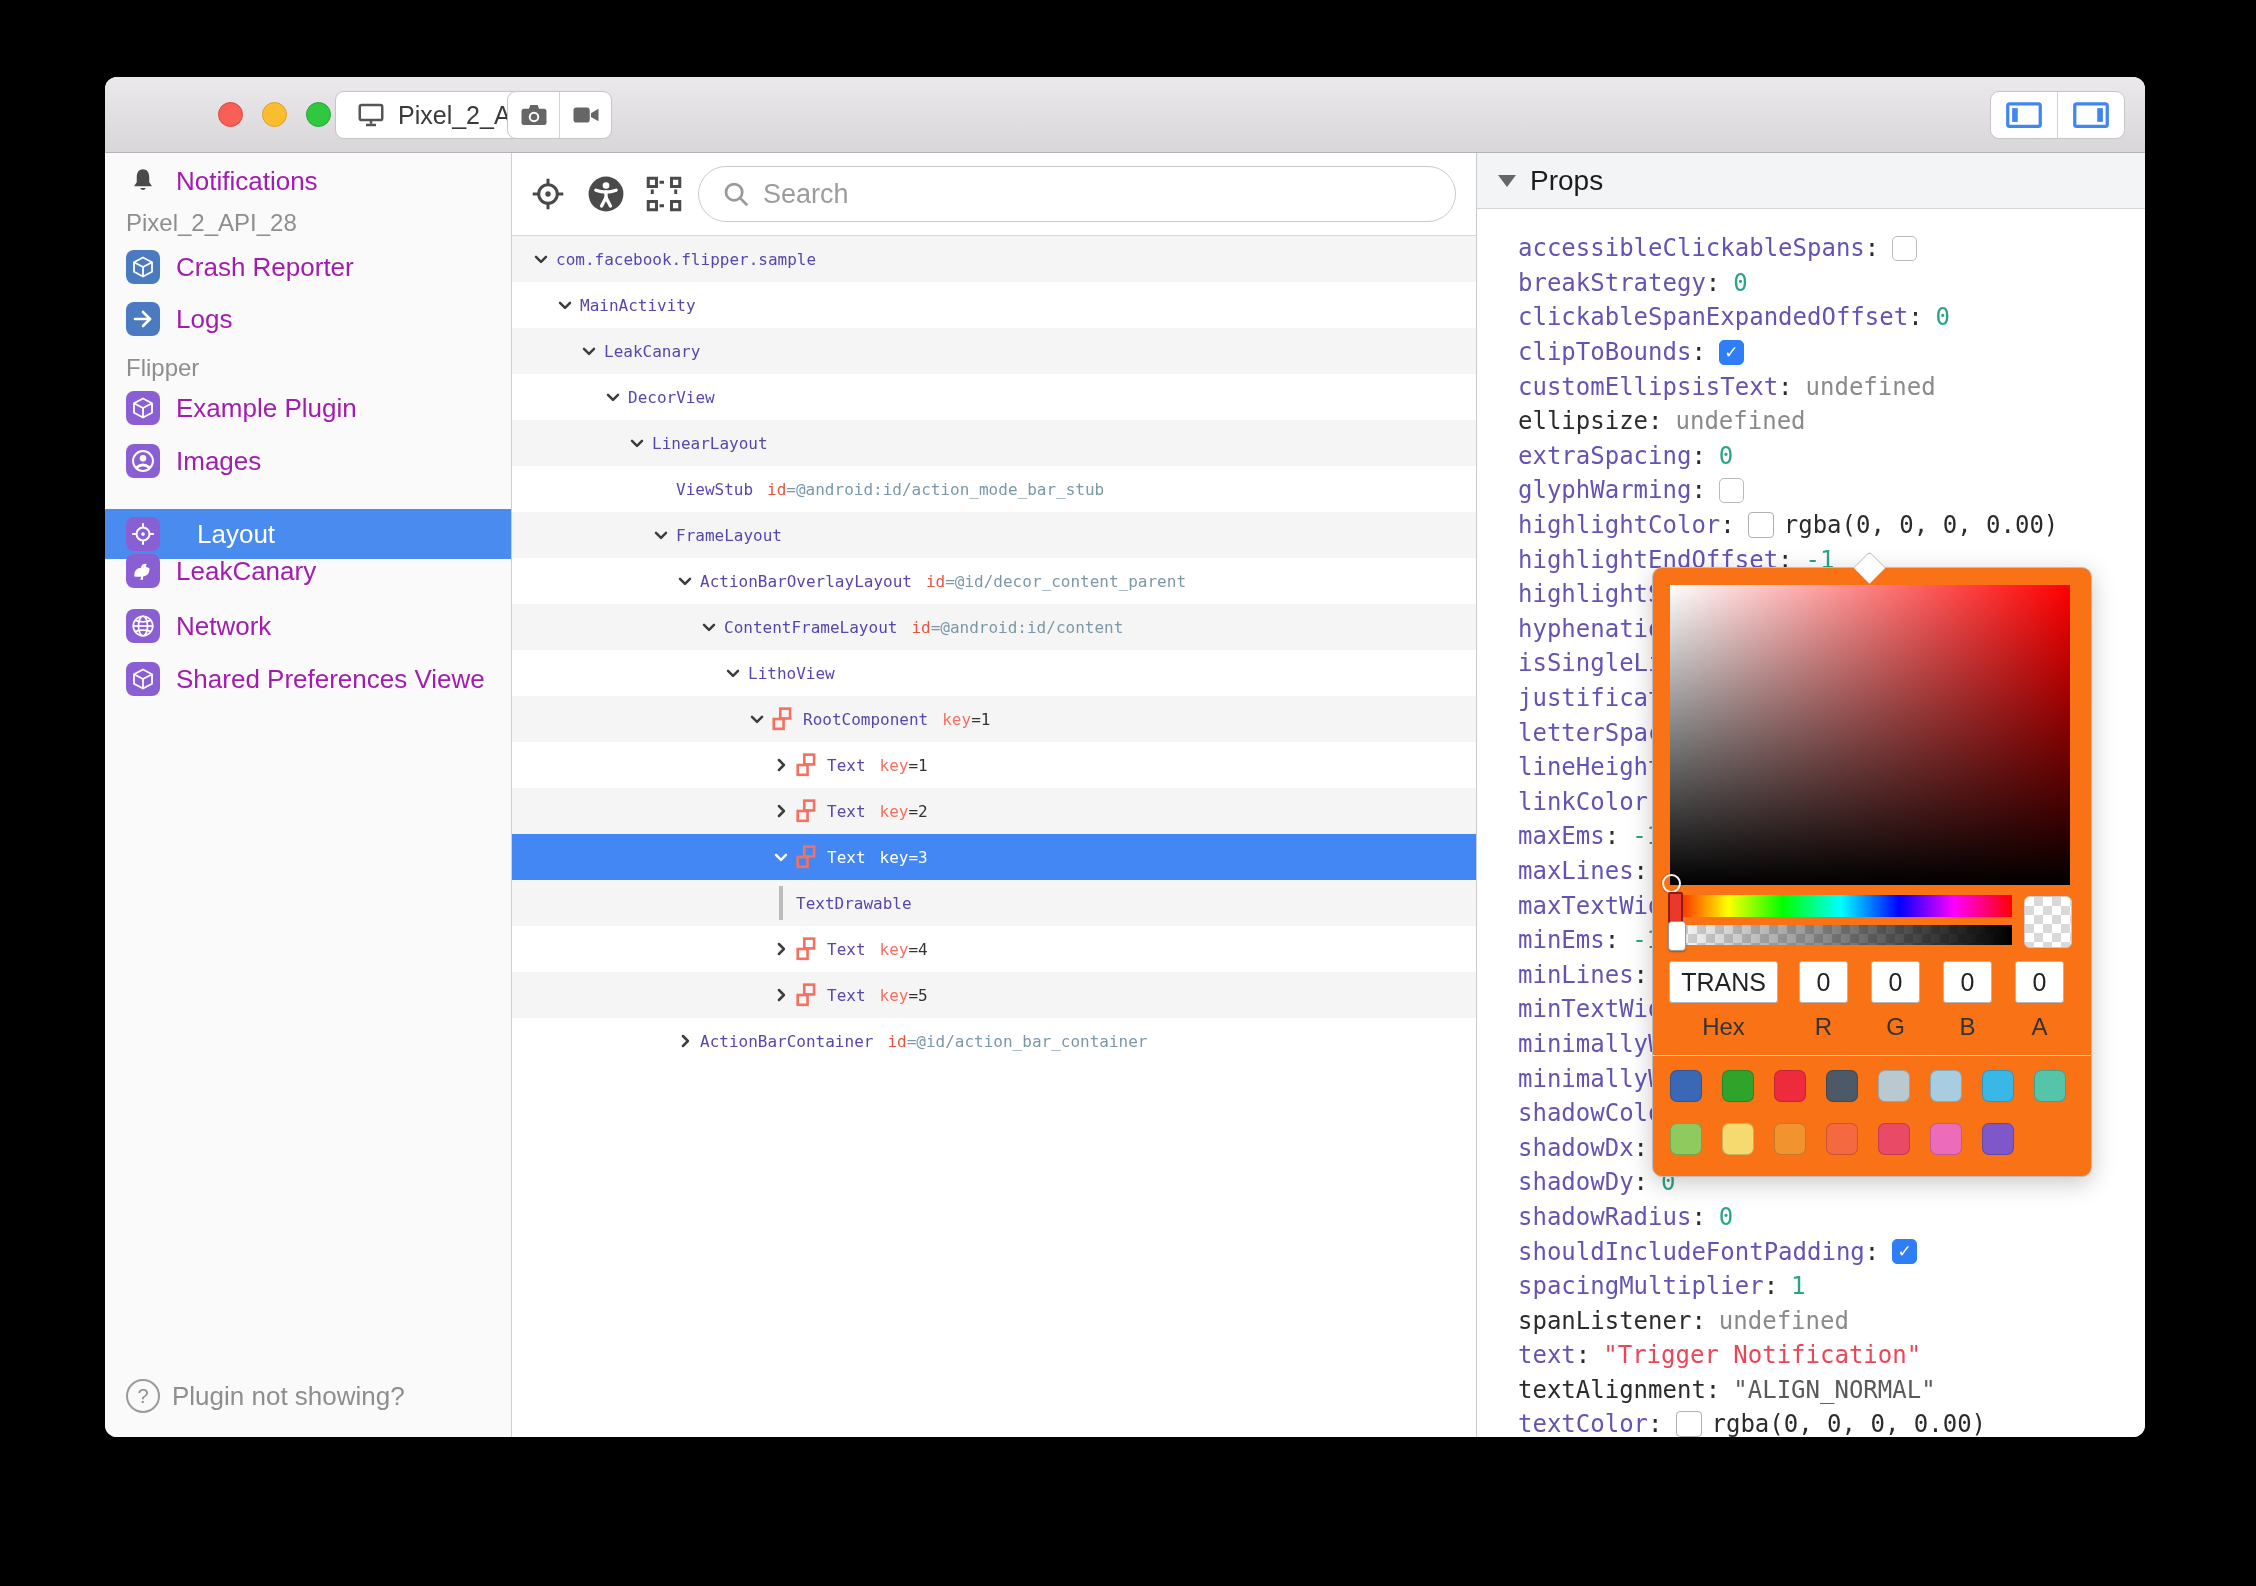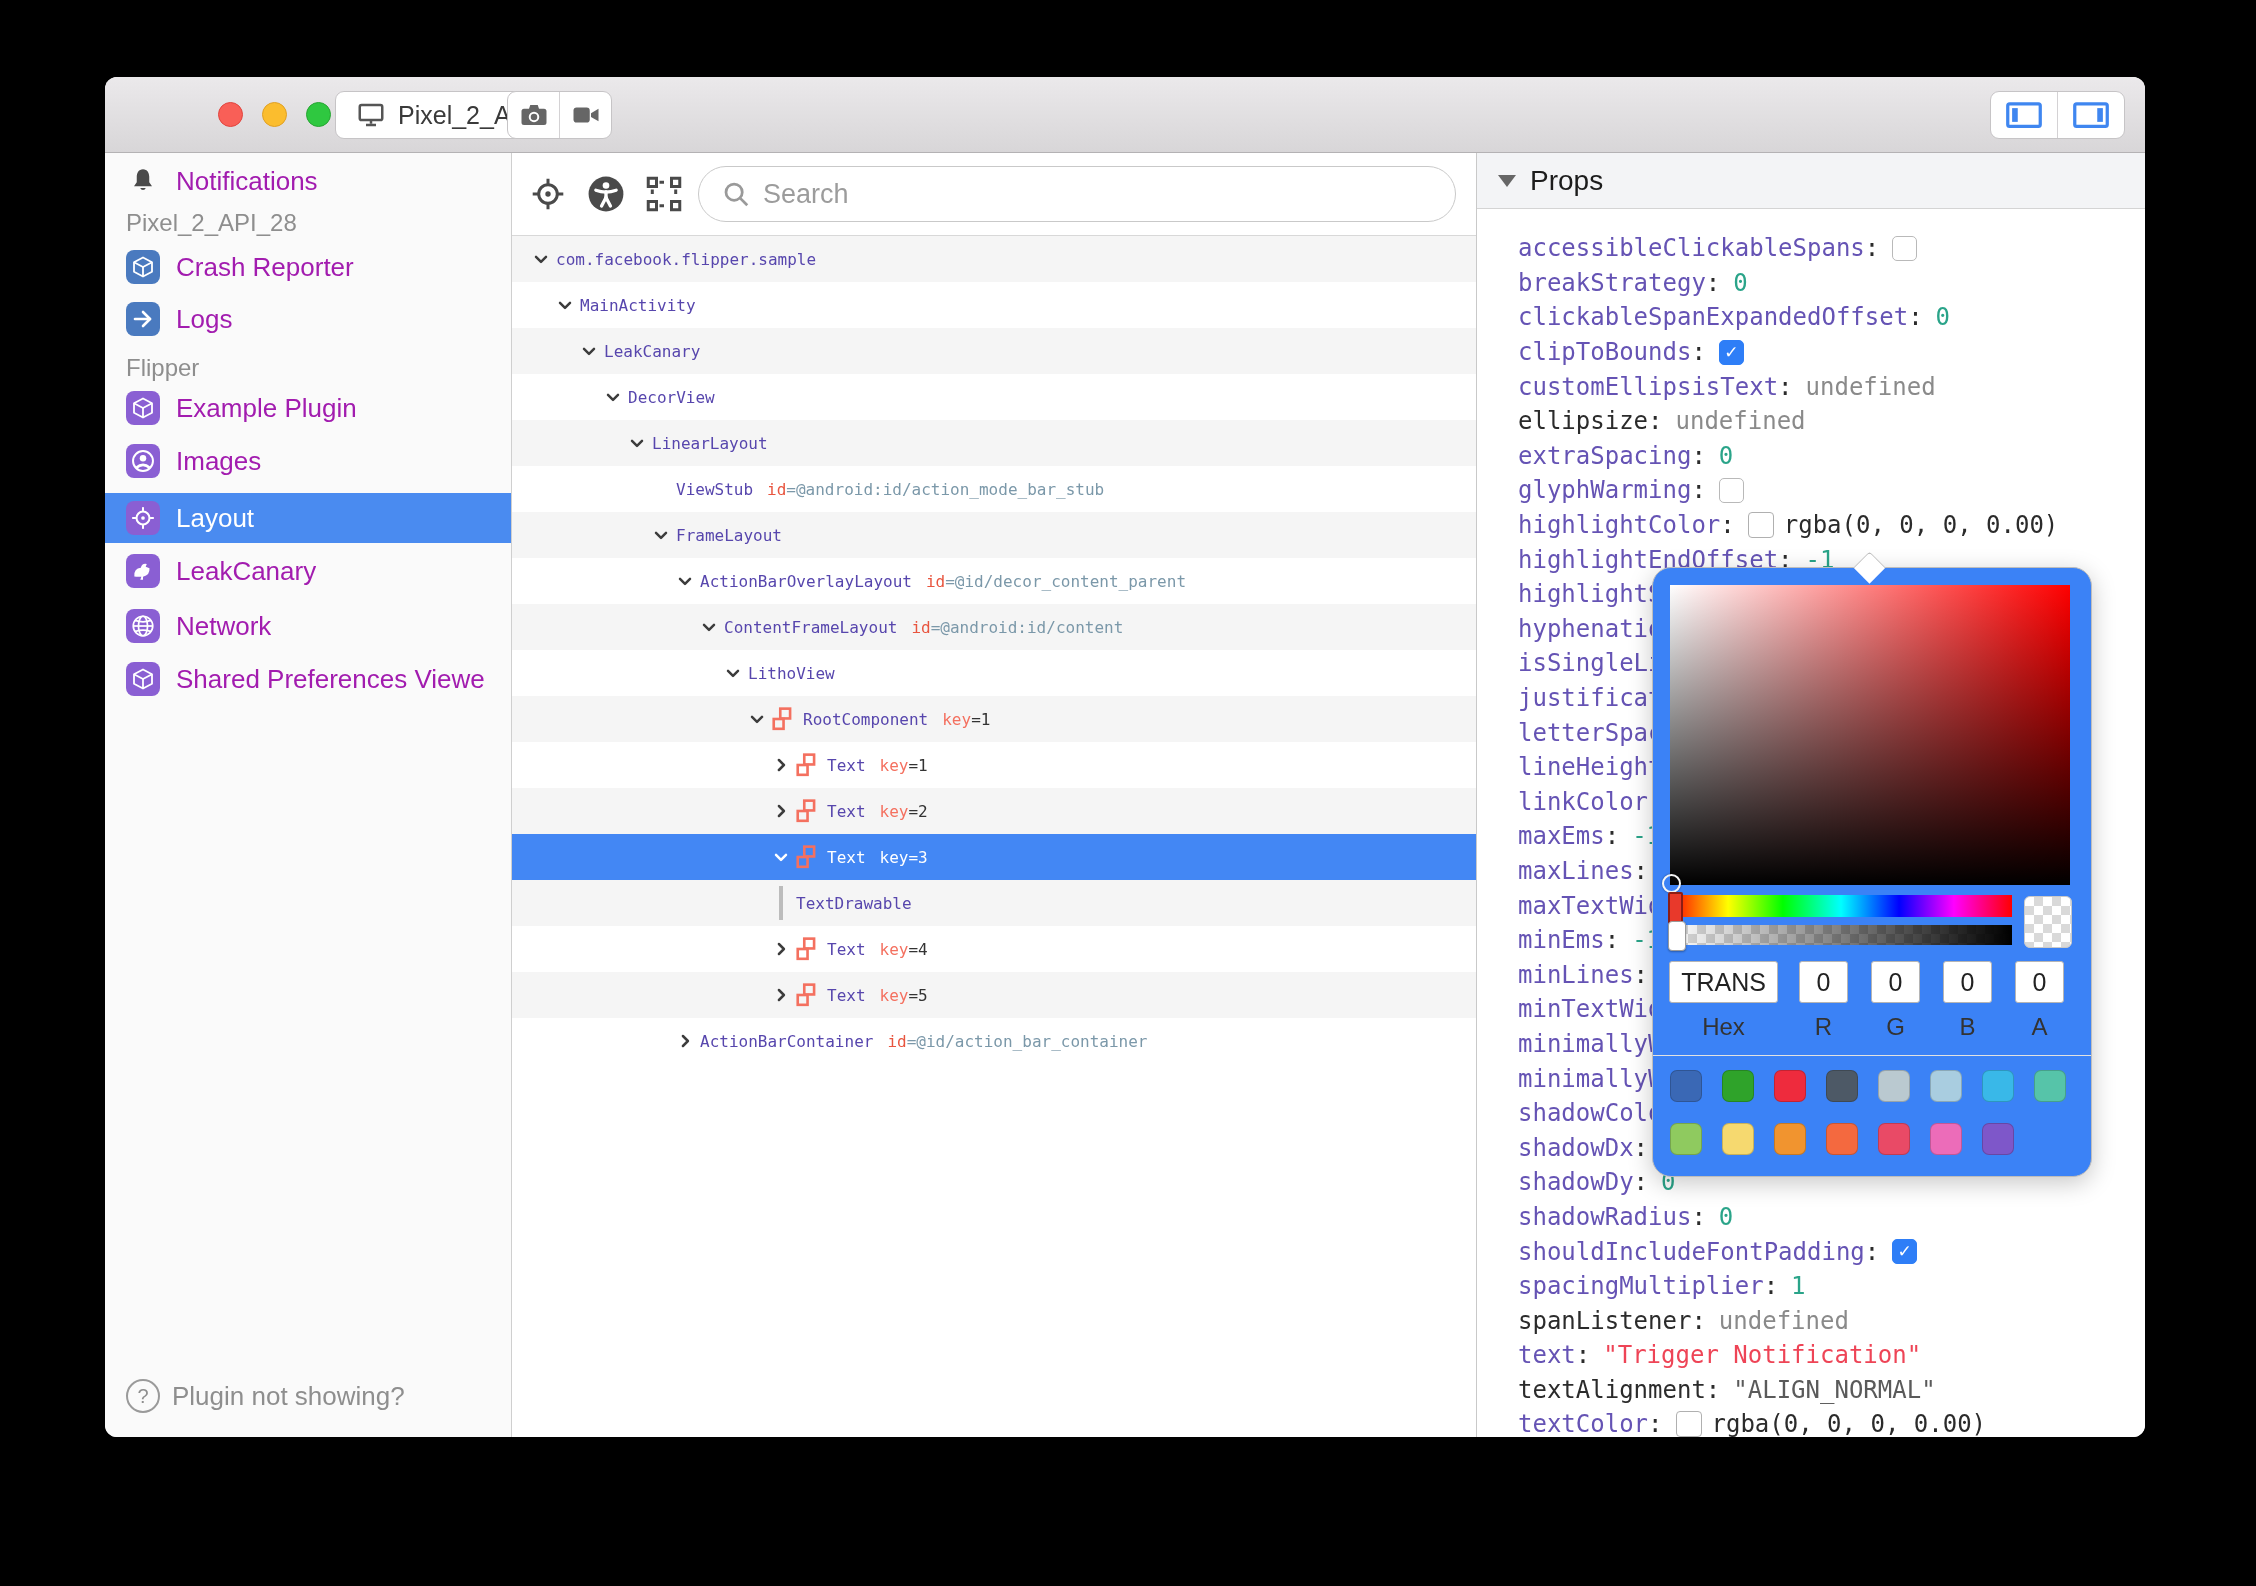--- a/index.html
+++ b/index.html
@@ -75,22 +75,22 @@
   .pval.num{color:var(--teal);}
   .pval.undef{color:#8a8a8a;}
   .pval.str{color:var(--strred);}
   .pval.quoted{color:#5a5a5a;}
   .pval.rgba{color:#2b2b2b;margin-left:10px;text-align:right;}
   .pcheck{width:23px;height:23px;border-radius:5px;margin-left:13px;flex:none;
     border:1.5px solid #b9b9b9;background:#fff;display:flex;align-items:center;justify-content:center;}
   .pcheck.on{background:#2e7ef7;border-color:#2e7ef7;color:#fff;font-size:17px;font-family:"Liberation Sans",sans-serif;}
   .pswatch{width:24px;height:24px;border:1.5px solid #b0b0b0;border-radius:4px;background:#fff;margin-left:13px;flex:none;}
   
-  .picker{position:absolute;left:1652px;top:567px;width:438px;height:608px;background:#3b82f6;
-    border:1.5px solid #bdbdbd;border-radius:19px;box-shadow:0 6px 24px rgba(0,0,0,.22);z-index:5;}
+  .picker{position:absolute;left:1652px;top:567px;width:438px;height:608px;background:#f97316;
+    border:1.5px solid #bdbdbd;border-radius:10px;box-shadow:0 6px 24px rgba(0,0,0,.22);z-index:5;}
   .picker .caret{position:absolute;top:-12px;left:205px;width:22px;height:22px;background:#fff;
     border-left:1.5px solid #bdbdbd;border-top:1.5px solid #bdbdbd;transform:rotate(45deg);border-radius:4px 0 0 0;}
   .pk-inner{position:absolute;inset:0;padding:17px;}
   .pk-grad{position:relative;width:400px;height:300px;
     background:linear-gradient(to top,#000,rgba(0,0,0,0)),linear-gradient(to right,#fff,#f00);}
   .pk-cursor{position:absolute;left:-8px;bottom:-8px;width:15px;height:15px;border-radius:50%;
     border:2px solid #f5f5f5;box-shadow:0 0 2px rgba(0,0,0,.5);}
   .pk-sliders{display:flex;margin-top:10px;gap:12px;}
   .pk-slcol{width:342px;display:flex;flex-direction:column;gap:8px;}
   .pk-hue{position:relative;height:22px;background:linear-gradient(to right,#f00 0%,#ff0 17%,#0f0 33%,#0ff 50%,#00f 67%,#f0f 83%,#f00 100%);}
@@ -227,21 +227,21 @@
           <div class="sb-item" style="top: 283px;">
             <span class="sb-icon" style="background: rgb(138, 95, 211);">
               <svg width="26" height="26" viewBox="0 0 24 24" fill="none" stroke="#fff" stroke-width="1.8">
                 <circle cx="12" cy="12" r="9.2"></circle>
                 <circle cx="12" cy="9.5" r="3" fill="#fff" stroke="none"></circle>
                 <path d="M5.8 18.2 Q12 12.8 18.2 18.2" stroke-width="2.4"></path>
               </svg>
             </span>
             <span class="sb-label">Images</span>
           </div>
-          <div class="sb-item selected" style="top: 340px;">
+          <div class="sb-item selected" style="top: 356px; gap: 21px;">
             <span class="sb-icon" style="background: rgb(138, 95, 211);">
               <svg width="26" height="26" viewBox="0 0 24 24" fill="none" stroke="#fff" stroke-width="1.9">
                 <circle cx="12" cy="12" r="6"></circle>
                 <line x1="12" y1="2" x2="12" y2="5.5"></line>
                 <line x1="12" y1="18.5" x2="12" y2="22"></line>
                 <line x1="2" y1="12" x2="5.5" y2="12"></line>
                 <line x1="18.5" y1="12" x2="22" y2="12"></line>
                 <circle cx="12" cy="12" r="1.7" fill="#fff" stroke="none"></circle>
               </svg>
             </span>

